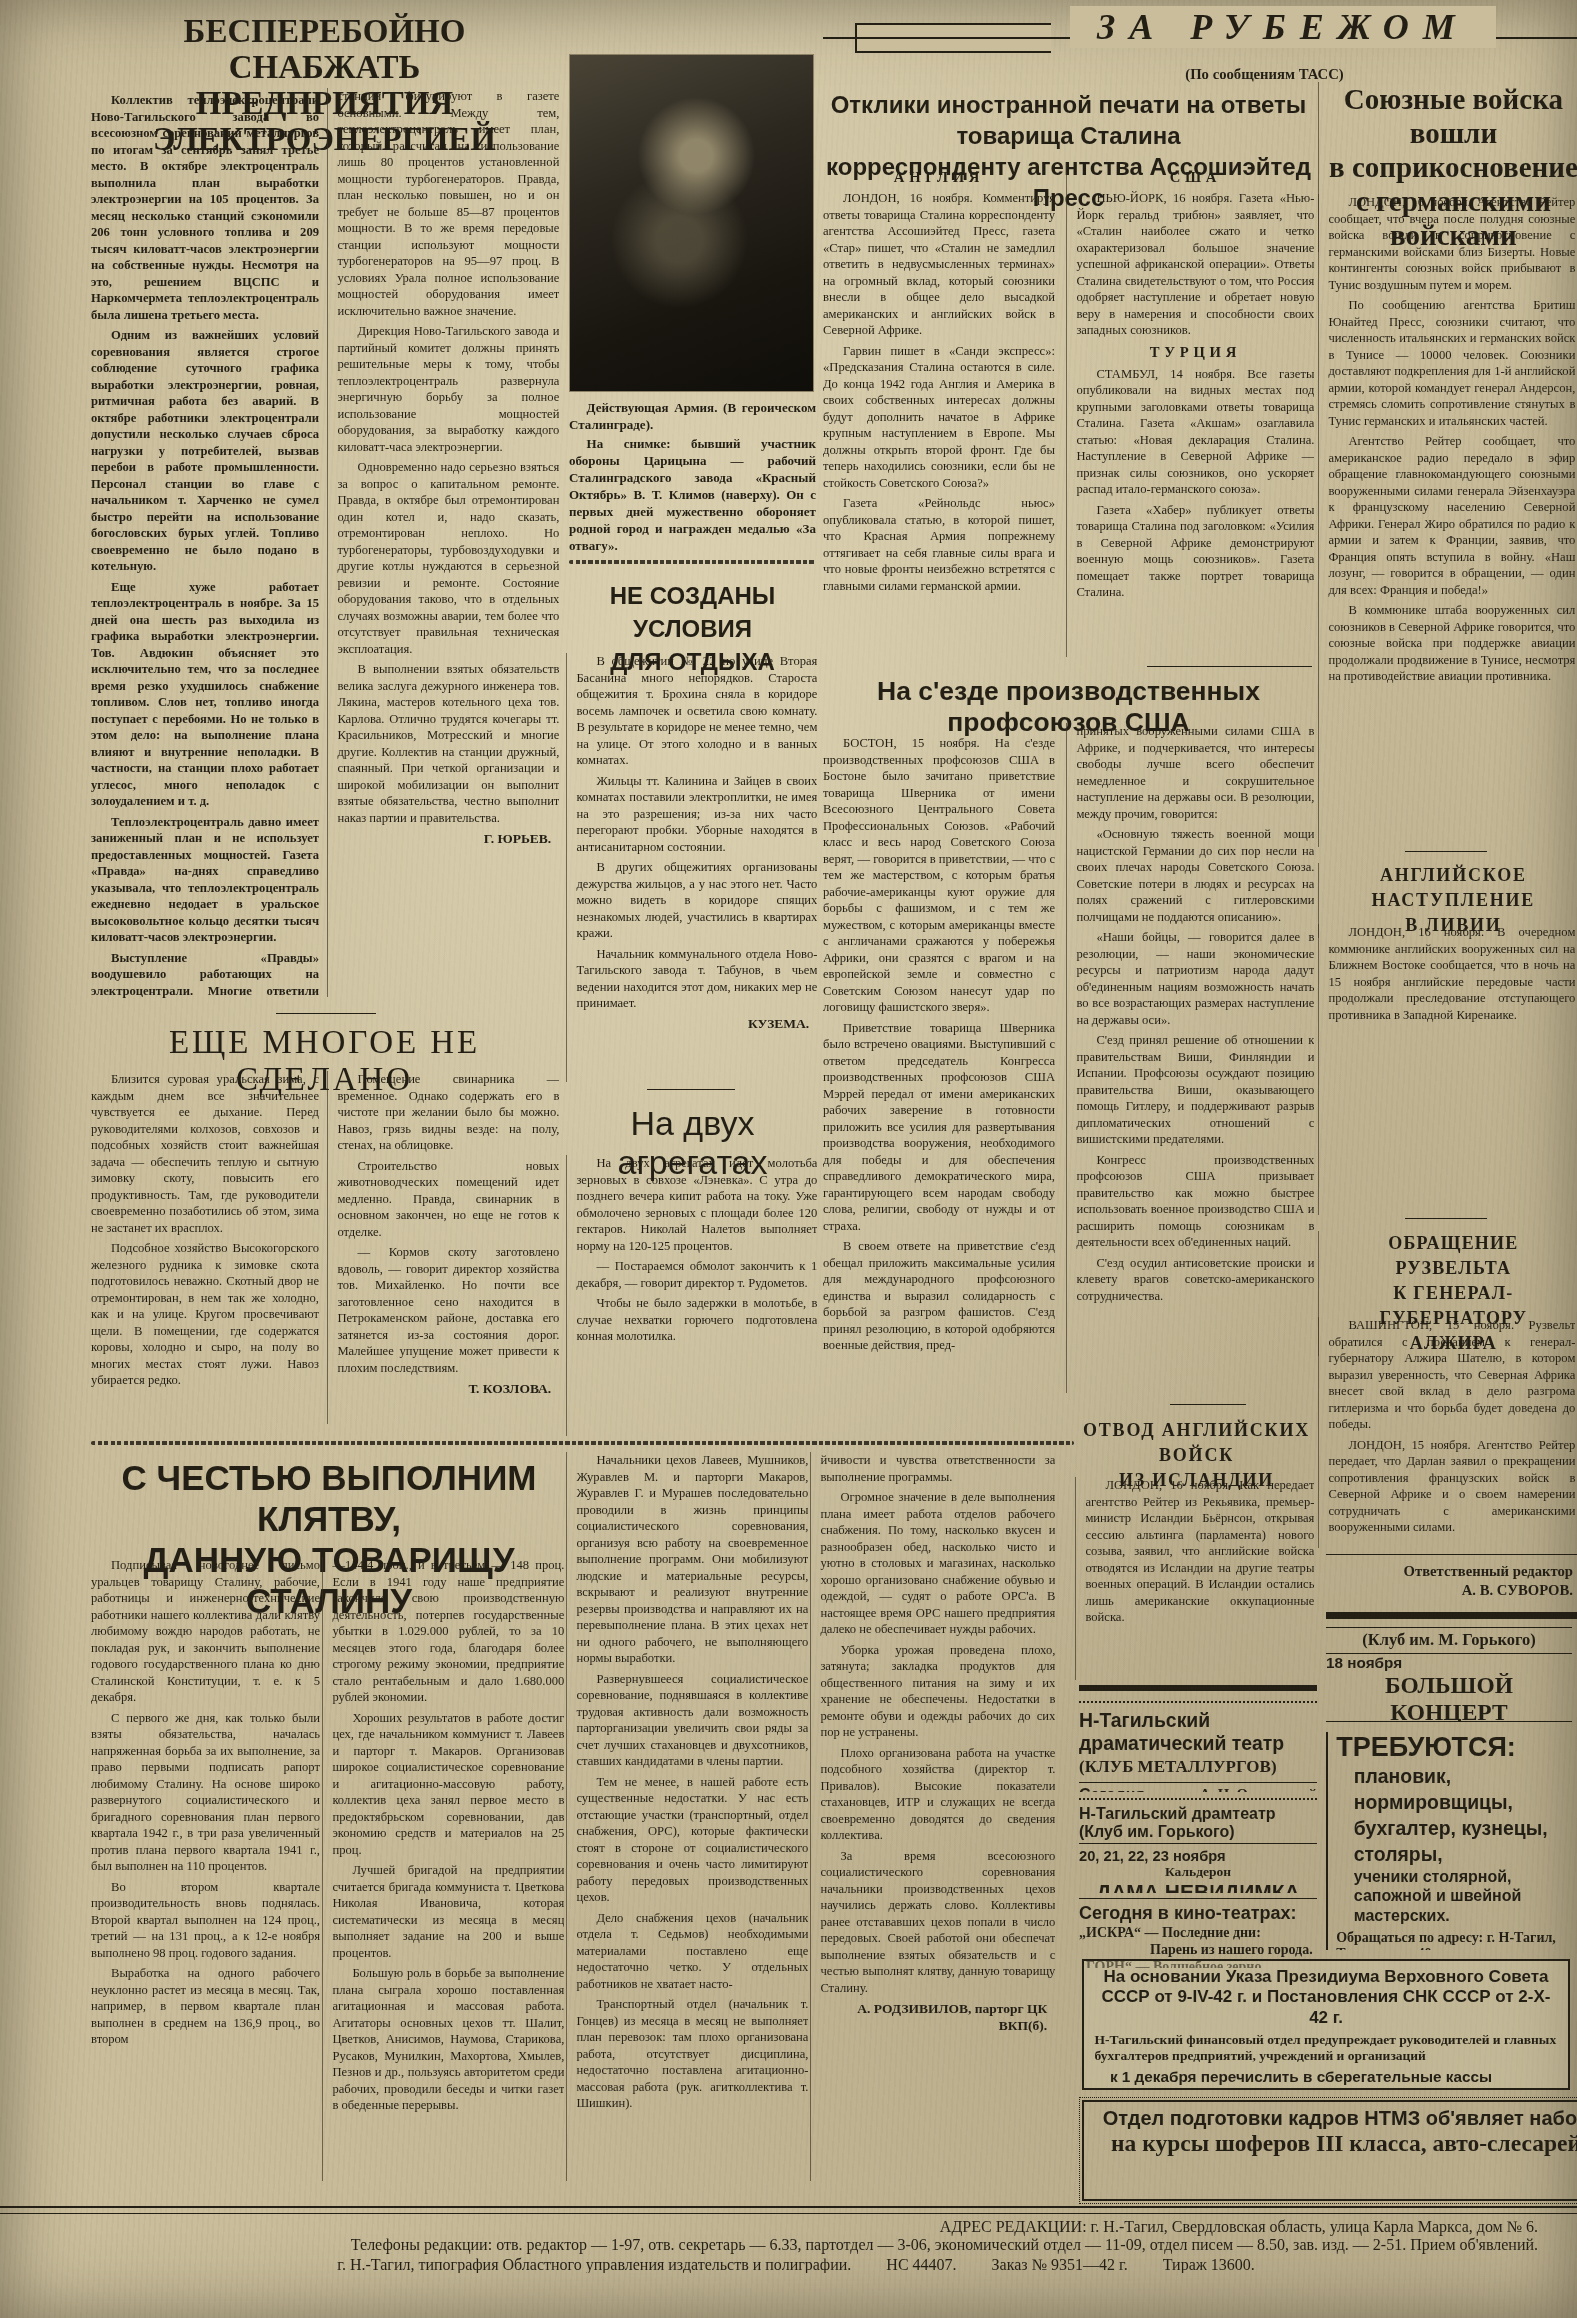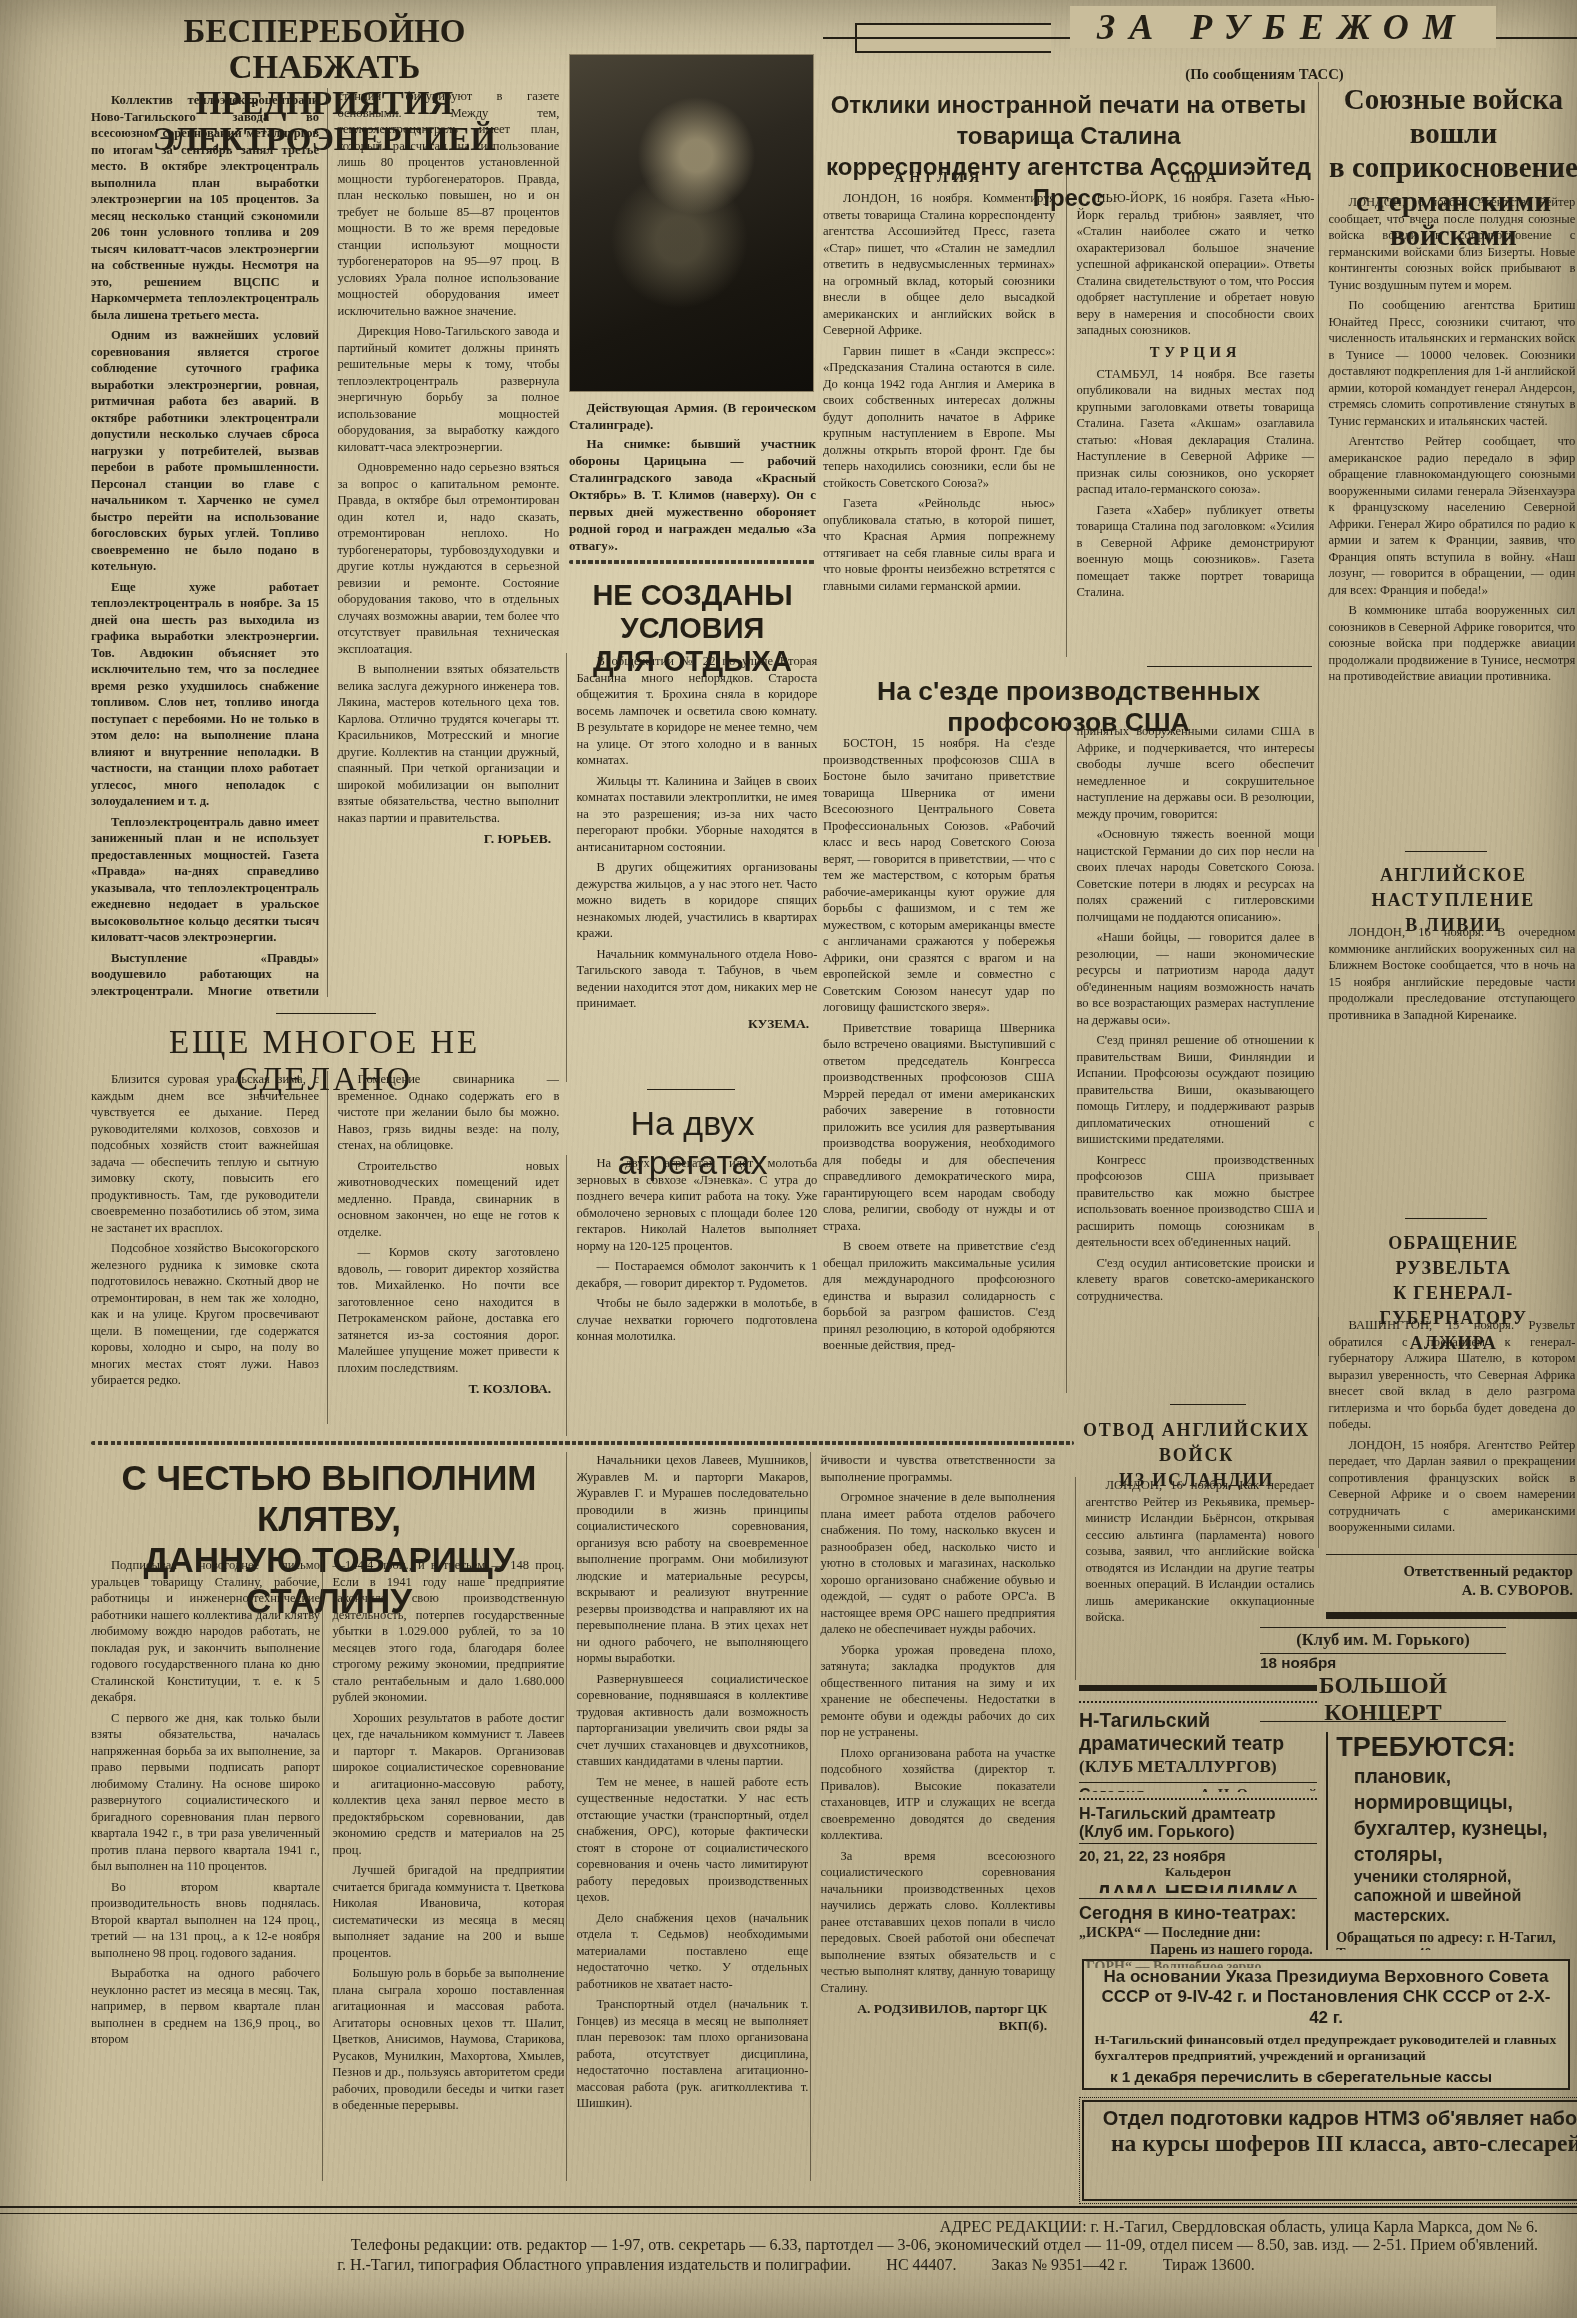--- a/index.html
+++ b/index.html
@@ -84,21 +84,21 @@
     </div>
 
   <div class="abs photo" style="left:569px;top:54px;width:243px;height:336px;"></div>
   <div class="abs cap" style="left:569px;top:399px;width:247px;height:158px;">
       <p>Действующая Армия. (В героическом Сталинграде).</p>
       <p>На снимке: бывший участник обороны Царицына — рабочий Сталинградского завода «Красный Октябрь» В. Т. Климов (наверху). Он с первых дней мужественно обороняет родной город и награжден медалью «За отвагу».</p>
     </div>
   <div class="abs wavy" style="left:569px;top:560px;width:247px;"></div>
 
   <div class="abs hc" style="left:569px;top:579px;width:247px;">
-    <div class="h-sans-b" style="font-size:29px;line-height:33px;">
+    <div class="h-sans-b" style="font-size:24px;line-height:33px;">
       <span>НЕ СОЗДАНЫ УСЛОВИЯ</span><br>
       <span>ДЛЯ ОТДЫХА</span>
     </div>
   </div>
   <div class="abs txt bordL" style="left:566px;top:653px;width:241px;height:429px;">
       <p>В общежитии № 22 по улице Вторая Басанина много непорядков. Староста общежития т. Брохина сняла в коридоре восемь лампочек и осветила свою комнату. В результате в коридоре не менее темно, чем на улице. От этого холодно и в ванных комнатах.</p>
       <p>Жильцы тт. Калинина и Зайцев в своих комнатах поставили электроплитки, не имея на это разрешения; из-за них часто перегорают пробки. Уборные находятся в антисанитарном состоянии.</p>
       <p>В других общежитиях организованы дежурства жильцов, а у нас этого нет. Часто можно видеть в коридоре спящих незнакомых людей, участились в квартирах кражи.</p>
       <p>Начальник коммунального отдела Ново-Тагильского завода т. Табунов, в чьем ведении находится этот дом, никаких мер не принимает.</p>
       <div class="byline">КУЗЕМА.</div>
@@ -258,21 +258,21 @@
 
   <div class="abs" style="left:1079px;top:1898px;width:238px;height:69px;border-top:1.8px solid #241f15;">
     <div class="h-sans-b" style="font-size:18px;margin-top:3.5px;">Сегодня в кино-театрах:</div>
     <div style="font-size:14px;font-weight:bold;line-height:17px;">
       <div>„ИСКРА“ — Последние дни:</div>
       <div style="padding-left:71px;">Парень из нашего города.</div>
       <div>„ГОРН“ — Волшебное зерно.</div>
     </div>
   </div>
 
-  <div class="abs" style="left:1260px;top:1627px;width:246px;height:93px;border:1.8px solid #241f15;border-style:solid none solid none;">
+  <div class="abs" style="left:1326px;top:1627px;width:246px;height:93px;border:1.8px solid #241f15;border-style:solid none solid none;">
     <div class="h-serif-b hc" style="font-size:16.5px;margin-top:2.4px;border-bottom:1.8px double #241f15;padding-bottom:2.4px;">(Клуб им. М. Горького)</div>
     <div class="h-sans-b" style="font-size:15.3px;">18 ноября</div>
     <div class="h-serif-b hc" style="font-size:23.5px;">БОЛЬШОЙ КОНЦЕРТ</div>
 
   </div>
 
   <div class="abs" style="left:1326px;top:1732px;width:246px;height:218px;border-left:2.4px solid #241f15;padding-left:8.2px;">
     <div class="h-sans-b" style="font-size:27px;">ТРЕБУЮТСЯ:</div>
     <div class="h-sans-b" style="font-size:19.4px;line-height:26px;padding-left:17.6px;">
       <div>плановик, нормировщицы,</div>

